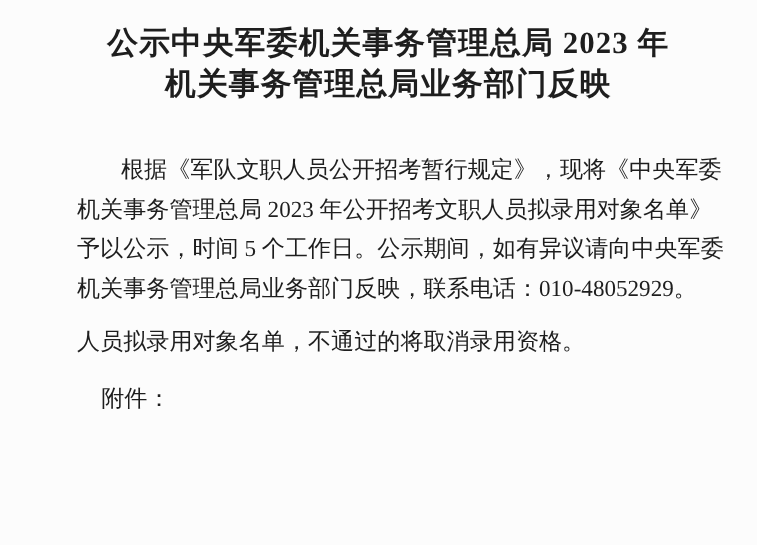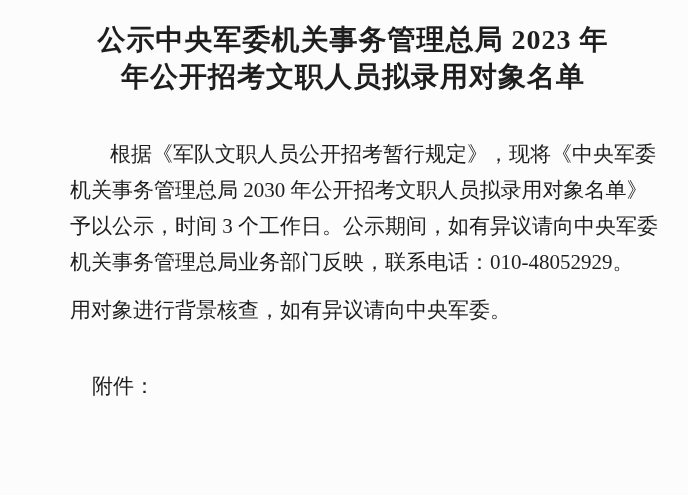--- a/index.html
+++ b/index.html
@@ -43,54 +43,54 @@
   .line {
     display: block;
     white-space: nowrap;
   }
   .first-line {
     text-indent: 40px;
   }
   .attachment {
     display: flex;
     align-items: flex-start;
-    margin-top: 40px;
+    margin-top: 16px;
     padding-left: 34px;
     font-size: 21px;
     line-height: 36px;
   }
   .attachment-label {
     flex: 0 0 auto;
     white-space: nowrap;
   }
   .attachment-lines {
     flex: 1 1 auto;
   }
 </style>
 </head>
 <body>
 
 <div class="page">
 
   <h1 class="doc-title">
     <span class="title-line">公示中央军委机关事务管理总局 2023 年</span>
-    <span class="title-line">年公开招考文职人员拟录用对象名单</span>
+    <span class="title-line">机关事务管理总局业务部门反映</span>
   </h1>
 
   <div class="doc-body">
 
     <p class="para">
       <span class="line first-line">根据《军队文职人员公开招考暂行规定》，现将《中央军委</span>
-      <span class="line">机关事务管理总局 2030 年公开招考文职人员拟录用对象名单》</span>
-      <span class="line">予以公示，时间 3 个工作日。公示期间，如有异议请向中央军委</span>
+      <span class="line">机关事务管理总局 2023 年公开招考文职人员拟录用对象名单》</span>
+      <span class="line">予以公示，时间 5 个工作日。公示期间，如有异议请向中央军委</span>
       <span class="line">机关事务管理总局业务部门反映，联系电话：010-48052929。</span>
     </p>
 
     <p class="para">
-      <span class="line">用对象进行背景核查，如有异议请向中央军委。</span>
+      <span class="line">人员拟录用对象名单，不通过的将取消录用资格。</span>
     </p>
 
     <div class="attachment">
       <span class="attachment-label">附件：</span>
     </div>
 
   </div>
 </div>
 
 </body></html>

